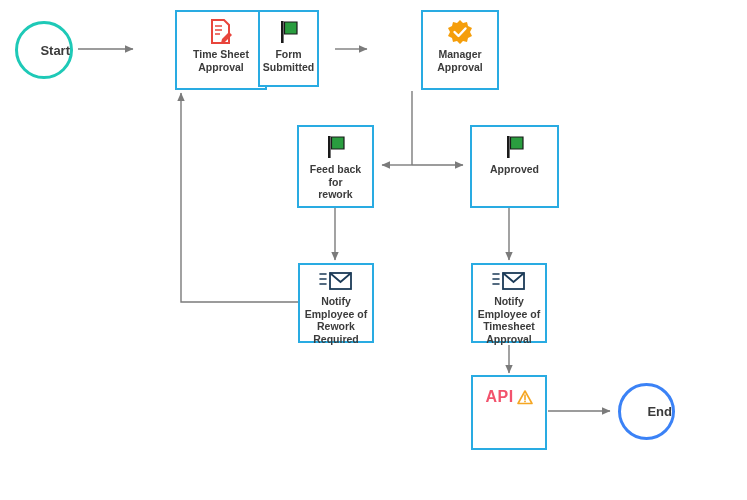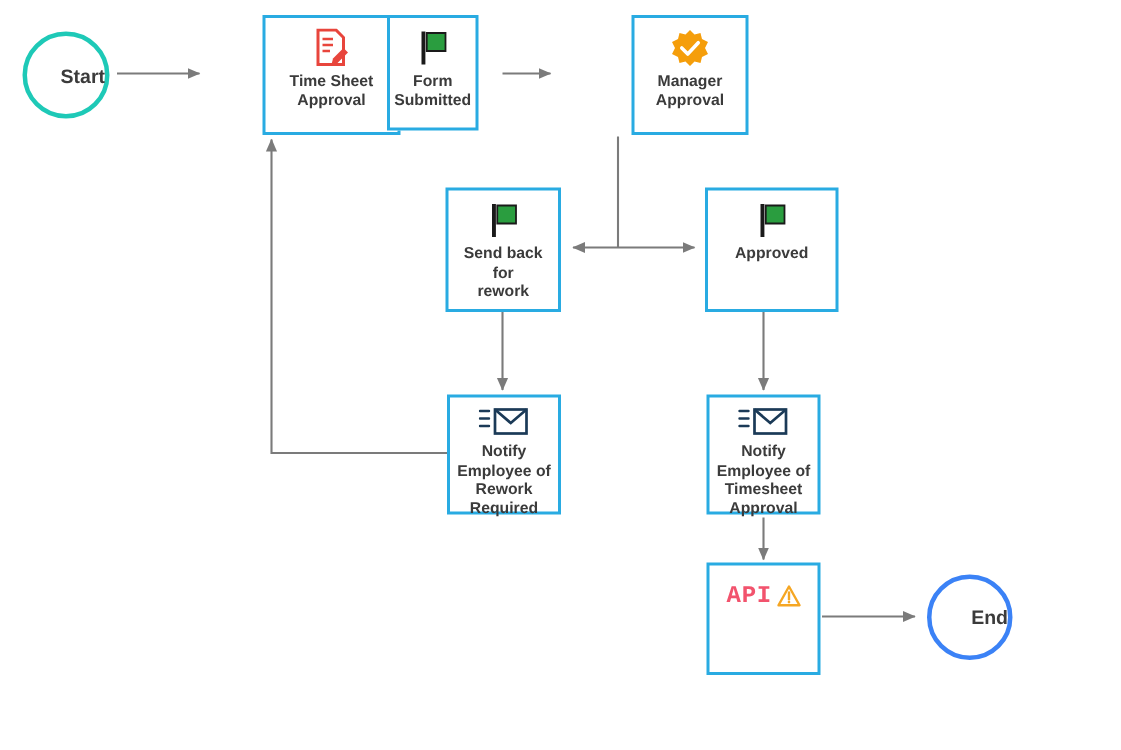--- a/index.html
+++ b/index.html
@@ -59,21 +59,21 @@
   .terminal.end { border: 3px solid #3b82f6; }
   svg.edges {
     position: absolute;
     left: 0;
     top: 0;
     width: 747px;
     height: 500px;
     pointer-events: none;
   }
   .api-text {
-    font-family: Liberation Mono, monospace;
+    font-family: Liberation Sans, sans-serif;
     font-size: 16px;
     font-weight: bold;
     color: #f2536d;
     letter-spacing: 0.5px;
   }
 </style>
 </head>
 <body>
 
 <div id="canvas">
@@ -146,21 +146,21 @@
   </div>
 
   <div class="node box" style="left:297px; top:125px; width:77px; height:83px;">
     <span class="icon">
       <svg width="24" height="26" viewBox="0 0 24 26" xmlns="http://www.w3.org/2000/svg">
         <rect x="4" y="2" width="2.6" height="22" fill="#1a1a1a"></rect>
         <path d="M7.5,3 L20,3 L20,15 L7.5,15 Z" fill="#2a9d3f"></path>
         <path d="M7.5,3 L20,3 L20,15 L7.5,15 Z" fill="none" stroke="#1a1a1a" stroke-width="1.2"></path>
       </svg>
     </span>
-    <span class="label">Send back for
+    <span class="label">Feed back for
 rework</span>
   </div>
 
   <div class="node box" style="left:470px; top:125px; width:89px; height:83px;">
     <span class="icon">
       <svg width="24" height="26" viewBox="0 0 24 26" xmlns="http://www.w3.org/2000/svg">
         <rect x="4" y="2" width="2.6" height="22" fill="#1a1a1a"></rect>
         <path d="M7.5,3 L20,3 L20,15 L7.5,15 Z" fill="#2a9d3f"></path>
         <path d="M7.5,3 L20,3 L20,15 L7.5,15 Z" fill="none" stroke="#1a1a1a" stroke-width="1.2"></path>
       </svg>

